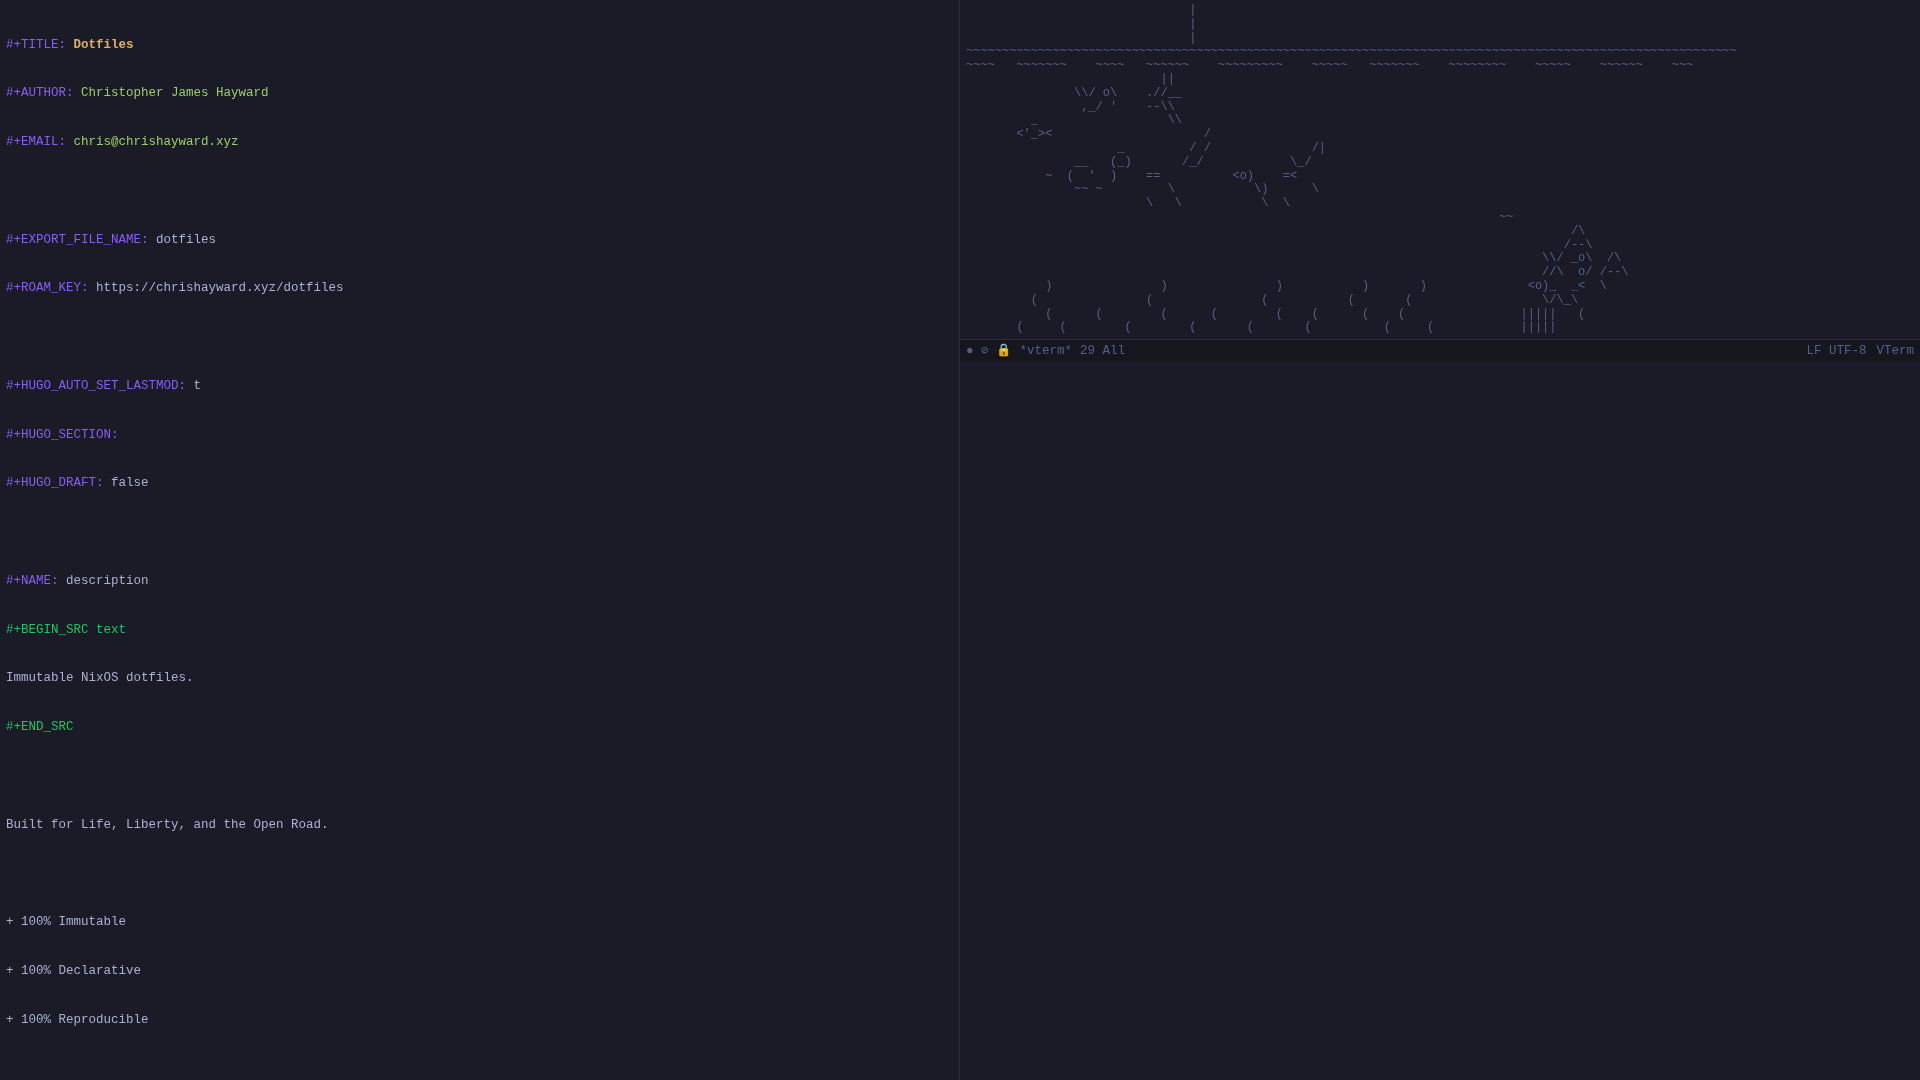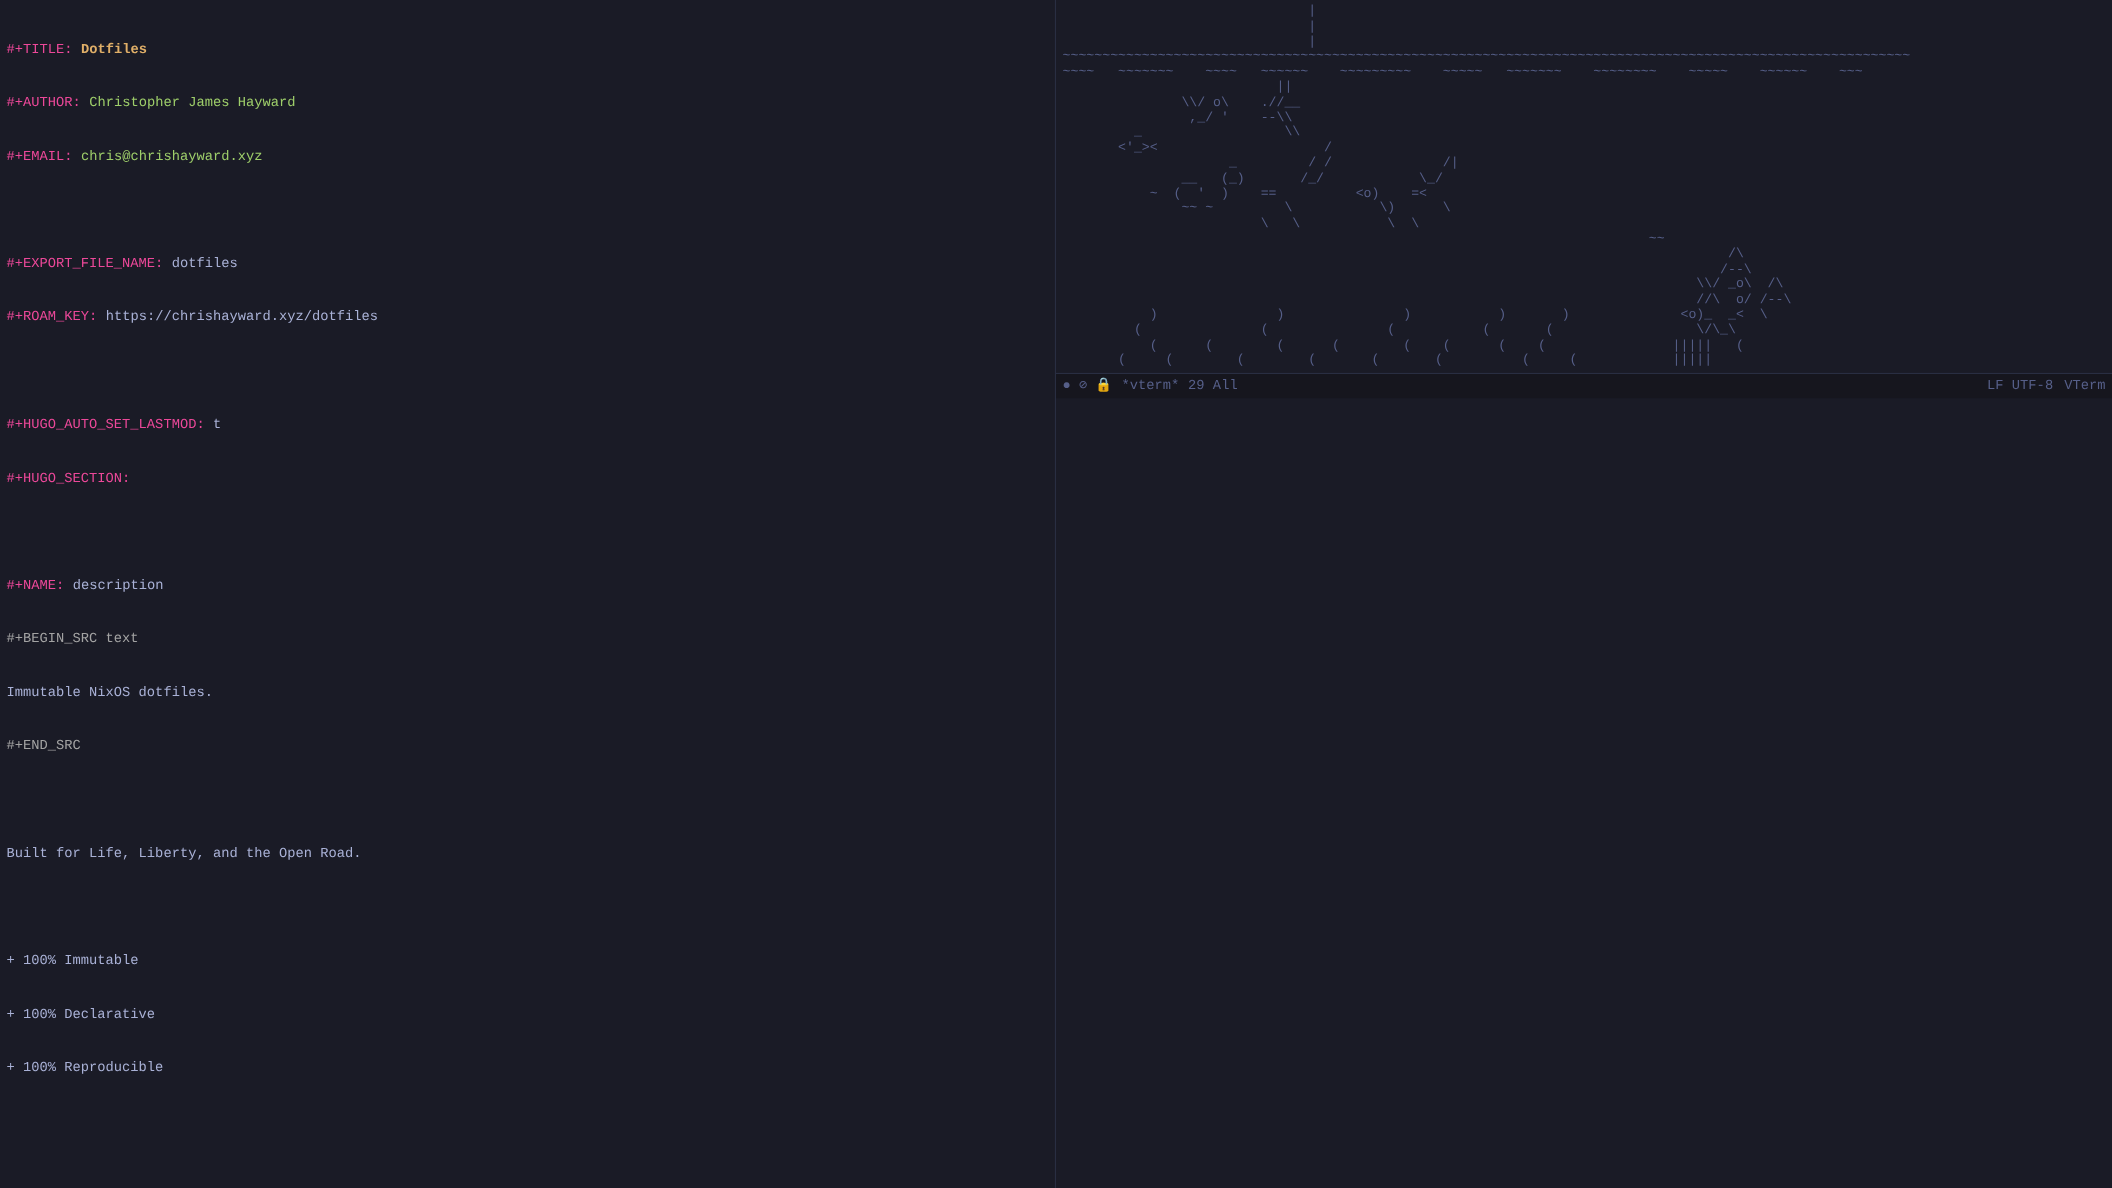--- a/index.html
+++ b/index.html
@@ -25,40 +25,41 @@
   color: #a9b1d6;
   padding: 2px 6px;
   font-size: 12.5px;
   display: flex;
   align-items: center;
   gap: 8px;
   height: 22px;
 }
 .modeline-inactive { background: #16161e; color: #565f89; }
 .ml-right { margin-left: auto; display: flex; gap: 10px; }
-.kw { color: #ec4899; }
+.kw { color: #8b5cf6; }
 .title-val { color: #e0af68; font-weight: bold; }
 .val { color: #9ece6a; text-align: right; }
-.src-begin { color: #a3a3a3; }
+.src-begin { color: #22c55e; }
 pre { font-family: inherit; }
 </style>
 </head>
 <body>
 
 <div class="left-pane">
   <div class="editor-area">
     <div><span class="kw">#+TITLE:</span> <span class="title-val">Dotfiles</span></div>
     <div><span class="kw">#+AUTHOR:</span> <span class="val">Christopher James Hayward</span></div>
     <div><span class="kw">#+EMAIL:</span> <span class="val">chris@chrishayward.xyz</span></div>
     <div>&nbsp;</div>
     <div><span class="kw">#+EXPORT_FILE_NAME:</span> <span>dotfiles</span></div>
     <div><span class="kw">#+ROAM_KEY:</span> <span>https://chrishayward.xyz/dotfiles</span></div>
     <div>&nbsp;</div>
     <div><span class="kw">#+HUGO_AUTO_SET_LASTMOD:</span> <span>t</span></div>
     <div><span class="kw">#+HUGO_SECTION:</span></div>
+    <div><span class="kw">#+HUGO_DRAFT:</span> <span>false</span></div>
     <div>&nbsp;</div>
     <div><span class="kw">#+NAME:</span> <span>description</span></div>
     <div class="src-begin">#+BEGIN_SRC text</div>
     <div>Immutable NixOS dotfiles.</div>
     <div class="src-begin">#+END_SRC</div>
     <div>&nbsp;</div>
     <div>Built for Life, Liberty, and the Open Road.</div>
     <div>&nbsp;</div>
     <div>+ 100% Immutable</div>
     <div>+ 100% Declarative</div>

